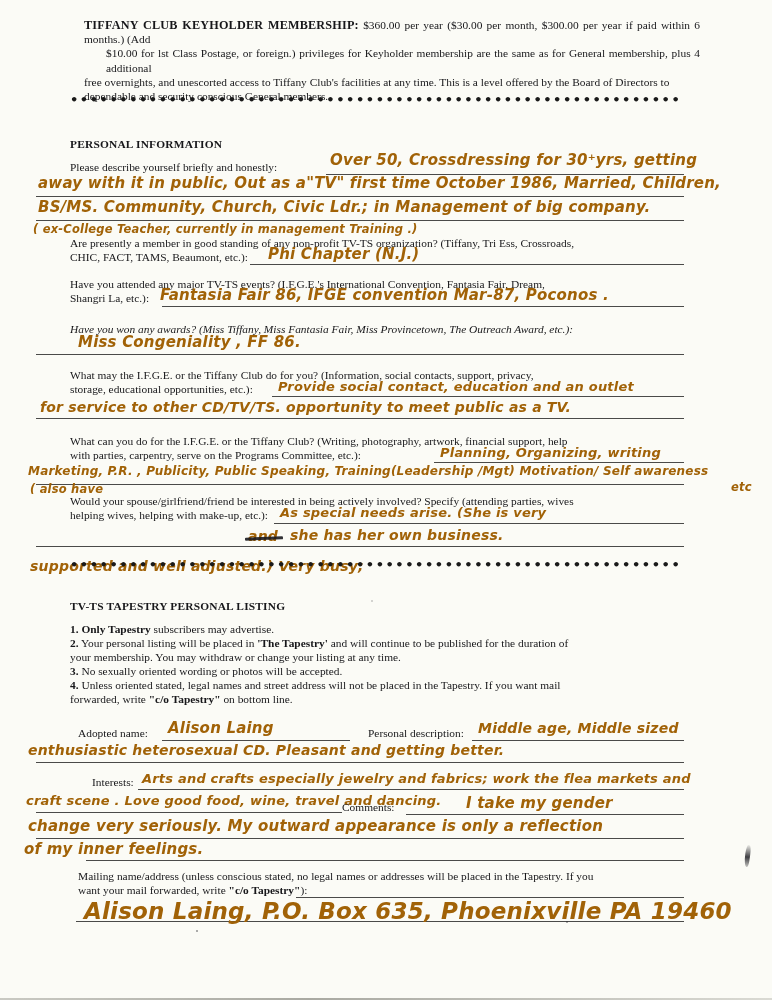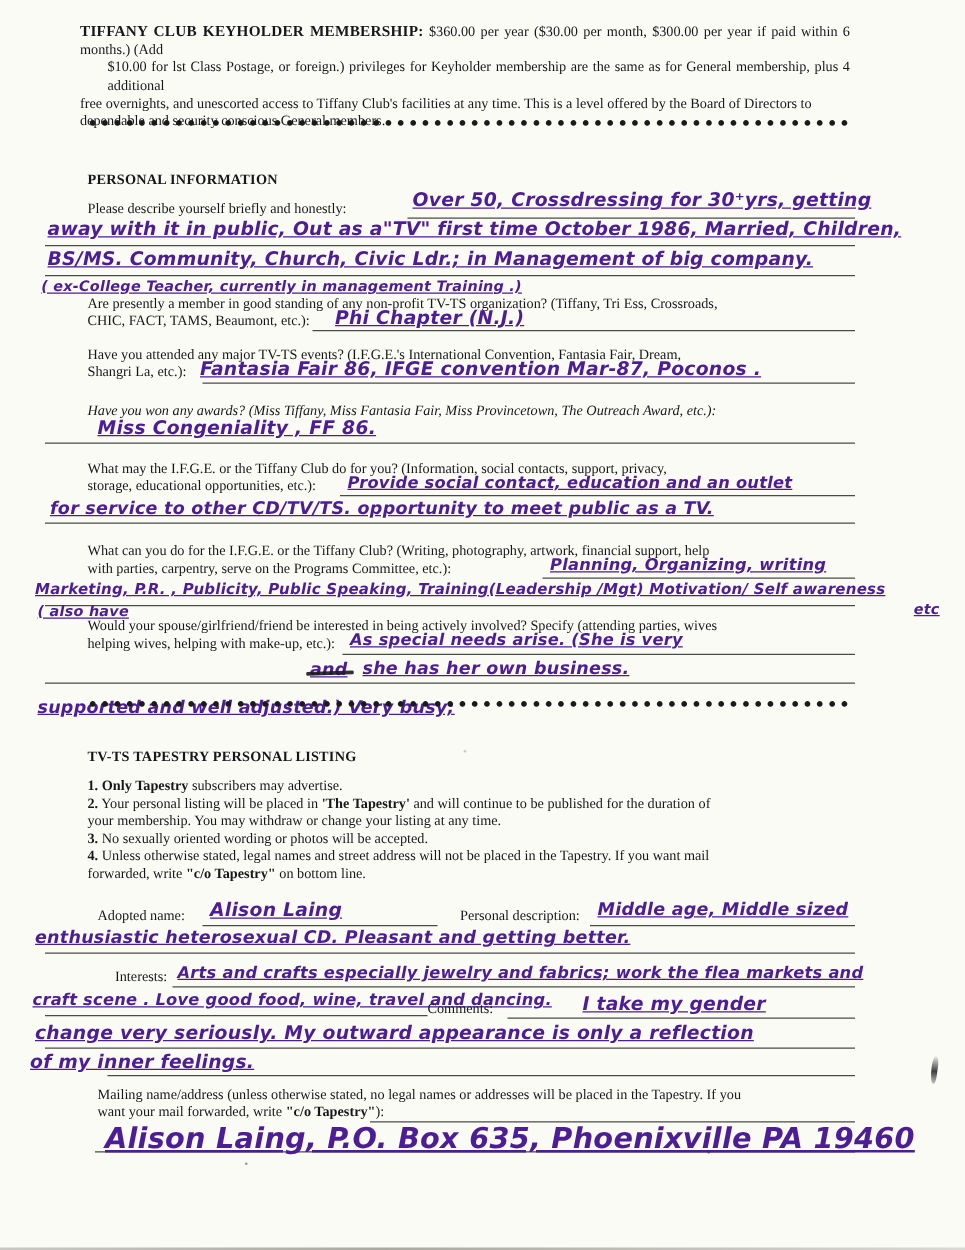--- a/index.html
+++ b/index.html
@@ -29,21 +29,21 @@
     line-height:13.6px;
     text-align:justify;
   }
   .doc b,.b{font-weight:bold;}
   .hdr{
     font-weight:bold;
     font-size:12.2px;
     letter-spacing:.2px;
   }
   .intro{
-    left:64px;top:18px;width:616px;
+    left:84px;top:18px;width:616px;
     text-indent:0;
     line-height:14.2px;
     text-align:justify;
   }
   
   .dots{
     position:absolute;left:70px;width:612px;height:9px;
     overflow:hidden;color:#1a1a1a;
     font-family:"DejaVu Sans", sans-serif;
     font-size:13px;line-height:9px;letter-spacing:1.55px;
@@ -55,25 +55,24 @@
     font-family:"Liberation Serif", serif;
   }
   
   .rule{
     position:absolute;height:1px;background:#2a2a2a;opacity:.85;
   }
   
   .hw{
     position:absolute;
     font-family:"DejaVu Sans", sans-serif;
-    color:#4c1d95;
+    color:#a16207;
     white-space:nowrap;
     transform-origin:left bottom;
     font-weight:600;
-    text-decoration:underline;
   }
   .hw{
     font-style:italic;
     letter-spacing:.2px;
   }
   .hw.s1{font-size:15px;}
   .hw.s2{font-size:14px;}
   .hw.s3{font-size:13px;}
   .hw.s4{font-size:11.5px;}
   .strike{position:absolute;height:3px;background:#1b1b20;opacity:.9;border-radius:1px;}
@@ -171,21 +170,21 @@
     <div>your membership. You may withdraw or change your listing at any time.</div>
   </div>
 
   <div class="q" style="left:70px;top:664px;">
     <span class="b">3.</span>
     <span>No sexually oriented wording or photos will be accepted.</span>
   </div>
 
   <div class="q" style="left:70px;top:678px;width:614px;">
     <span class="b">4.</span>
-    <span>Unless otherwise stated, legal names and street address will not be placed in the Tapestry. If you want mail</span>
+    <span>Unless oriented stated, legal names and street address will not be placed in the Tapestry. If you want mail</span>
     <div><span>forwarded, write </span><span class="b">"c/o Tapestry"</span><span> on bottom line.</span></div>
   </div>
 
   <div class="q" style="left:78px;top:726px;">Adopted name:</div>
   <div class="rule" style="left:162px;top:740px;width:188px;"></div>
   <div class="hw s1" style="left:168px;top:719px;">Alison Laing</div>
 
   <div class="q" style="left:368px;top:726px;">Personal description:</div>
   <div class="rule" style="left:472px;top:740px;width:212px;"></div>
   <div class="hw s2" style="left:478px;top:720px;">Middle age, Middle sized</div>
@@ -203,21 +202,21 @@
   <div class="q" style="left:342px;top:800px;">Comments:</div>
   <div class="rule" style="left:406px;top:814px;width:278px;"></div>
   <div class="hw s1" style="left:466px;top:794px;">I take my gender</div>
 
   <div class="rule" style="left:36px;top:838px;width:648px;"></div>
   <div class="hw s1" style="left:28px;top:817px;">change very seriously. My outward appearance is only a reflection</div>
 
   <div class="rule" style="left:86px;top:860px;width:598px;"></div>
   <div class="hw s1" style="left:24px;top:840px;">of my inner feelings.</div>
 
-  <div class="q" style="left:78px;top:869px;width:606px;">Mailing name/address (unless otherwise stated, no legal names or addresses will be placed in the Tapestry. If you</div>
+  <div class="q" style="left:78px;top:869px;width:606px;">Mailing name/address (unless conscious stated, no legal names or addresses will be placed in the Tapestry. If you</div>
   <div class="q" style="left:78px;top:883px;">
     <span>want your mail forwarded, write </span><span class="b">"c/o Tapestry"</span><span>):</span>
   </div>
   <div class="rule" style="left:296px;top:897px;width:388px;"></div>
   <div class="rule" style="left:76px;top:921px;width:608px;"></div>
   <div class="hw s1" style="left:84px;top:898px;font-size:23px;">Alison Laing,    P.O. Box 635,   Phoenixville PA 19460</div>
 
   <div class="smudge" style="left:745px;top:845px;"></div>
   <div class="spot" style="left:196px;top:930px;width:2px;height:2px;"></div>
   <div class="spot" style="left:566px;top:921px;width:2px;height:2px;"></div>

